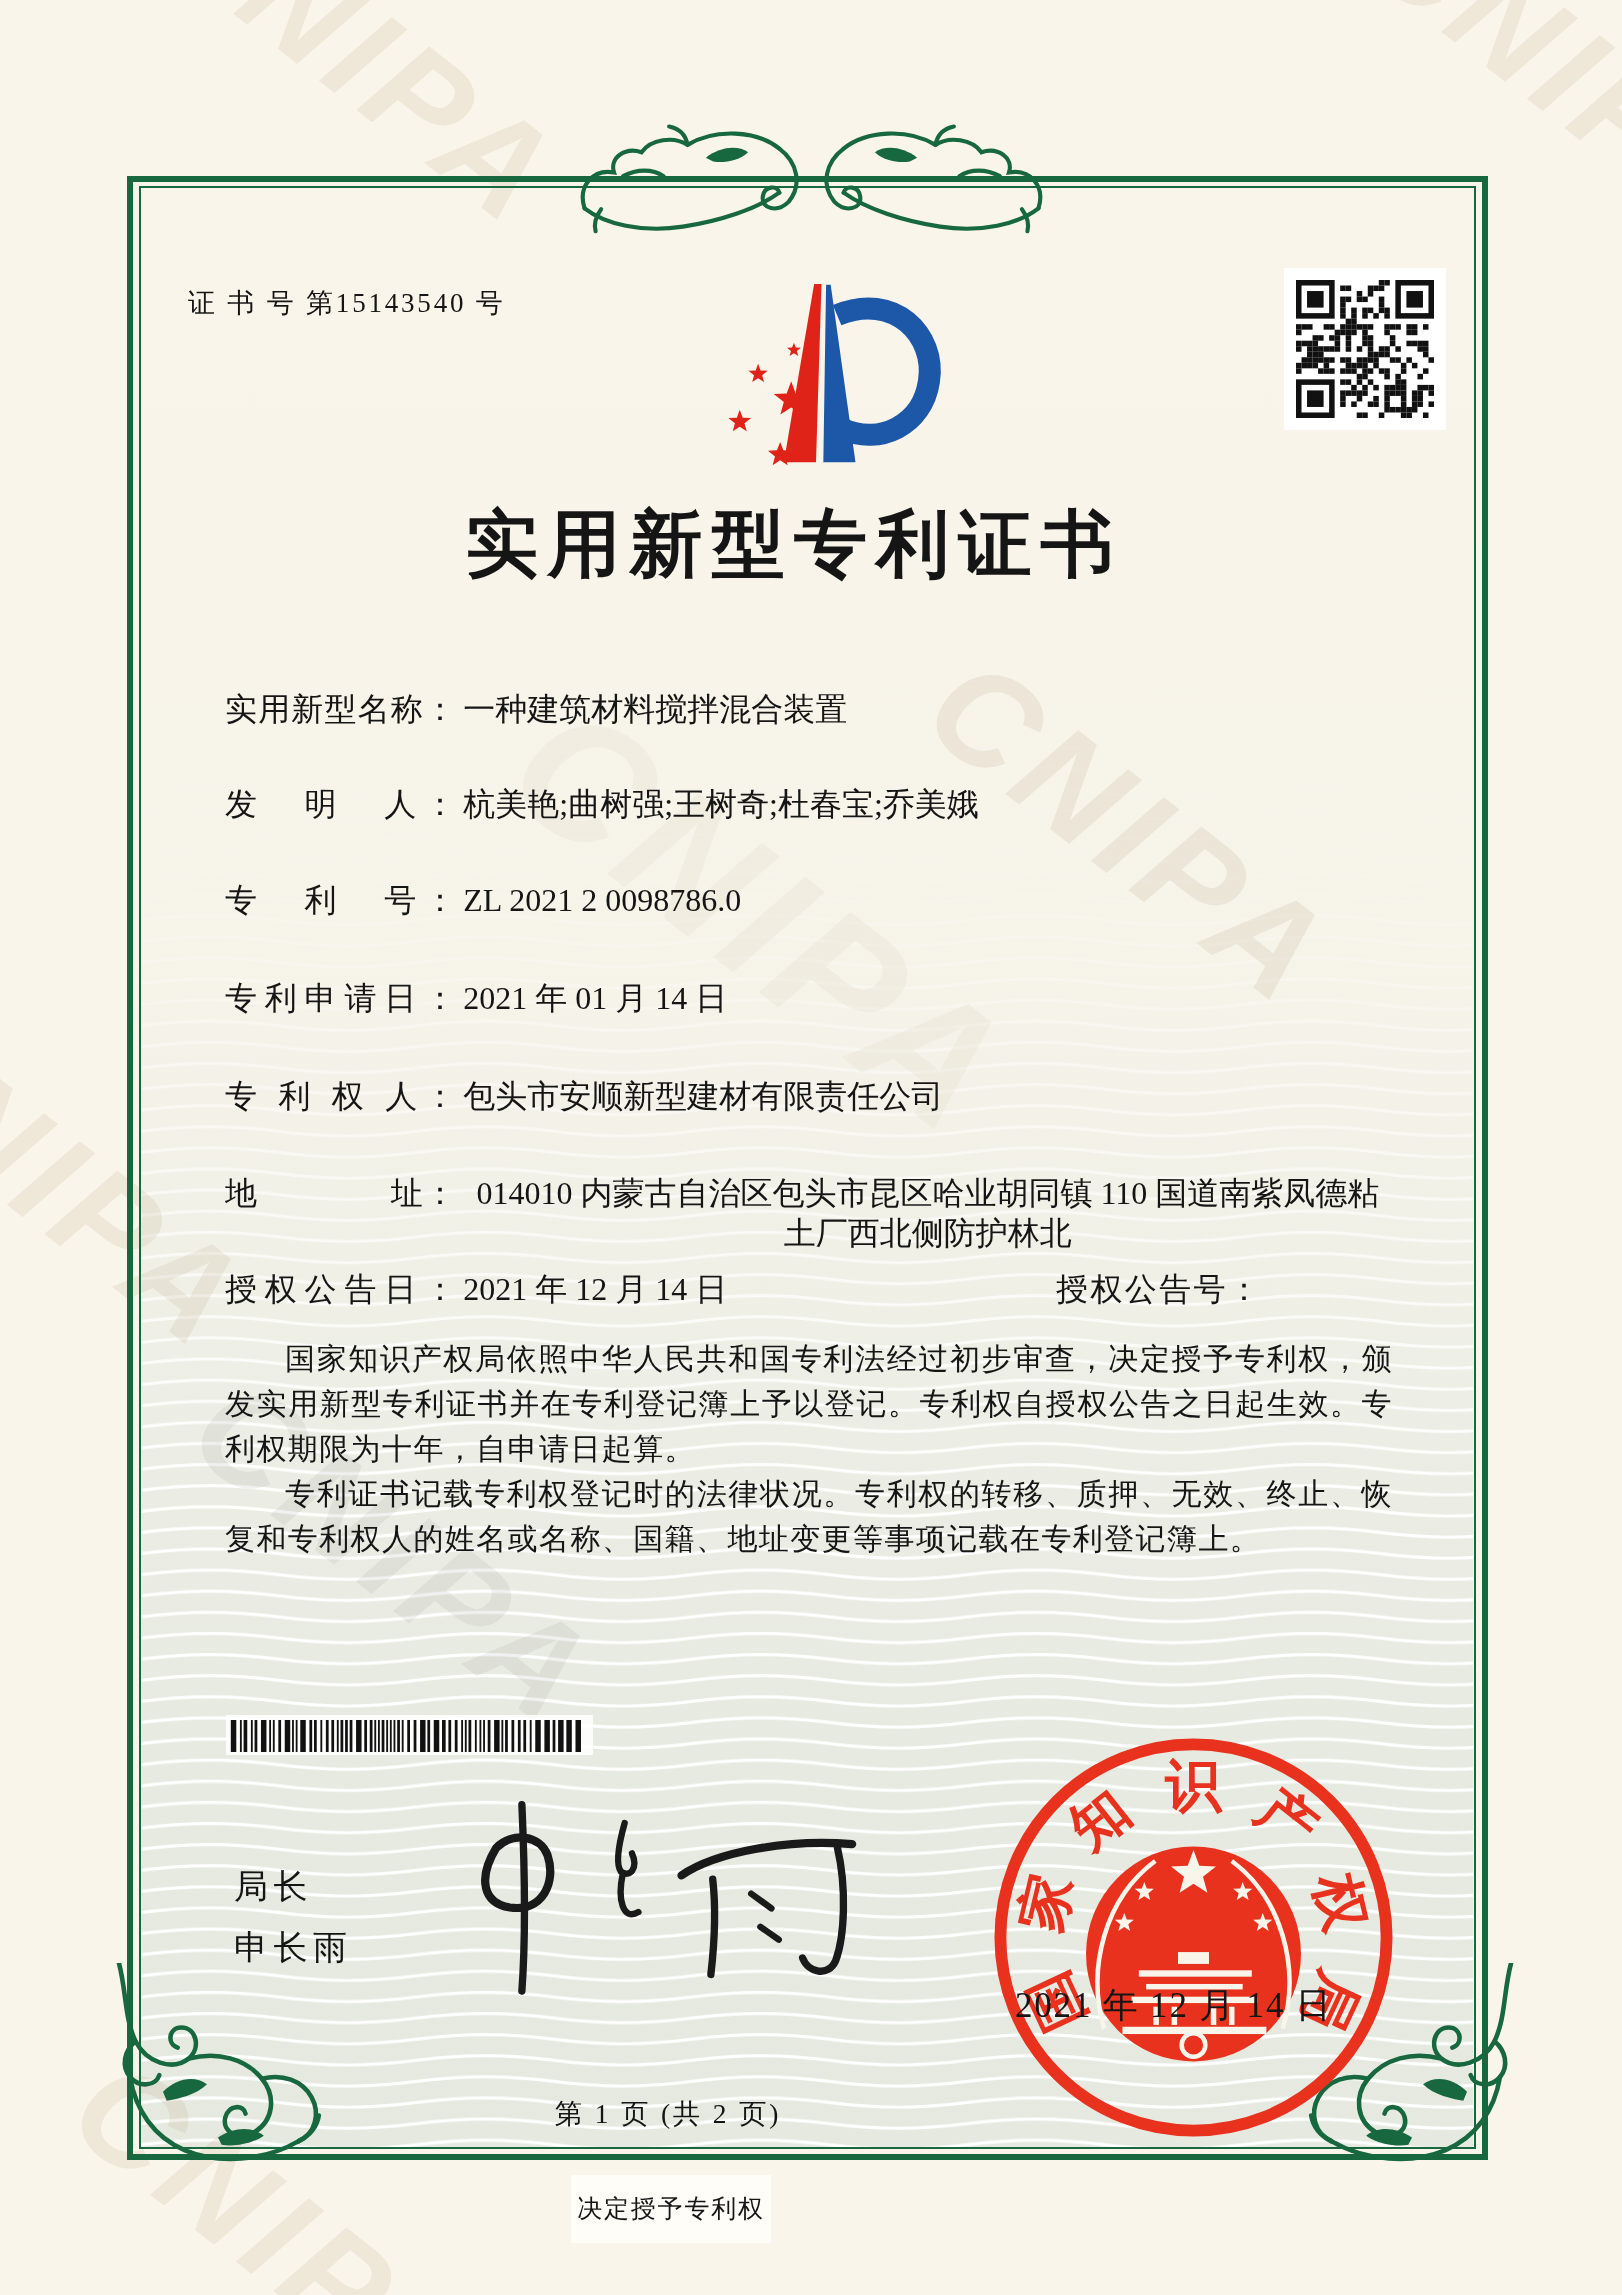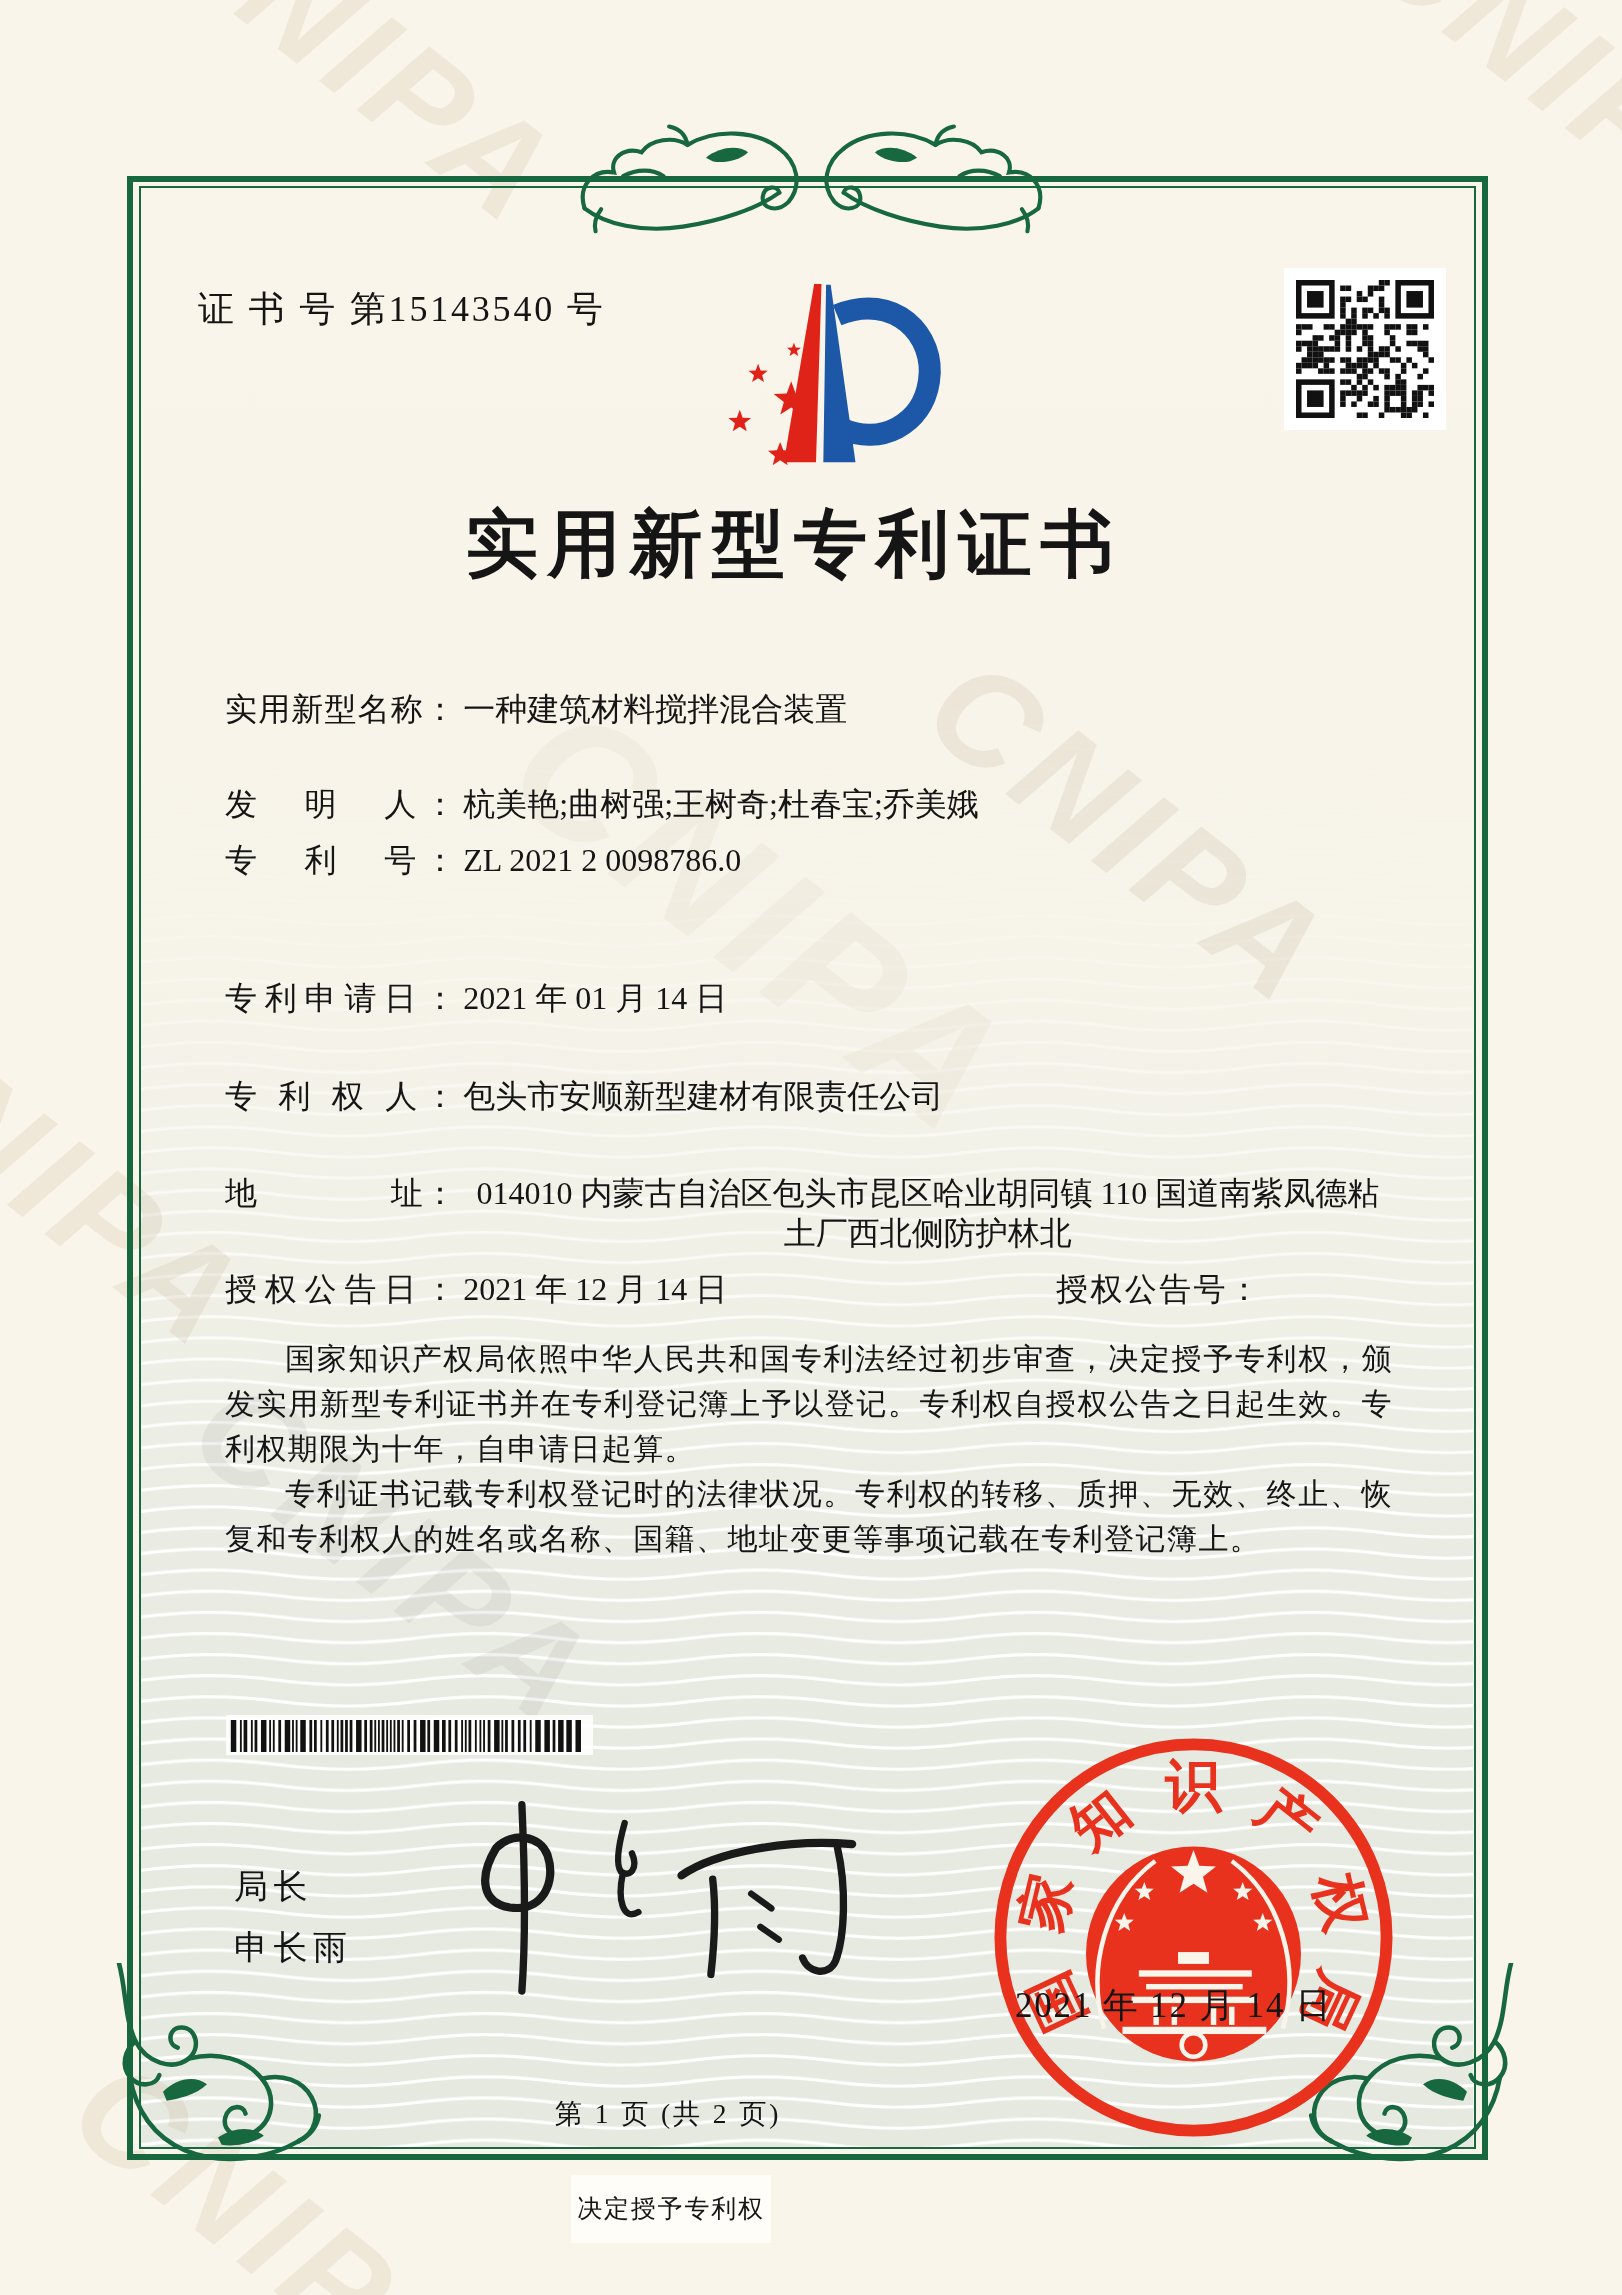--- a/index.html
+++ b/index.html
@@ -11,21 +11,21 @@
   .frame-inner{position:absolute;left:139px;top:186px;width:1337px;height:1963px;
                border:2.3px solid #17673f;box-sizing:border-box;z-index:3;}
   
   .wavebg{position:absolute;left:141px;top:189px;z-index:1;}
   
   .wm{position:absolute;font-family:"Liberation Sans","DejaVu Sans",sans-serif;
       font-style:italic;font-weight:bold;font-size:138px;letter-spacing:9.2px;
       color:rgba(196,176,143,0.20);white-space:nowrap;z-index:2;
       transform:translate(-50%,-50%) rotate(38deg);}
   
-  .certno{position:absolute;left:198px;top:285px;font-size:36px;letter-spacing:2.8px;z-index:5;}
+  .certno{position:absolute;left:188px;top:285px;font-size:27px;letter-spacing:2.8px;z-index:5;}
   .logo{position:absolute;left:703px;top:271px;z-index:5;}
   .qrbox{position:absolute;left:1284px;top:268px;width:162px;height:162px;background:#fff;z-index:5;}
   .qrbox svg{position:absolute;left:12px;top:12px;}
   .title{position:absolute;left:0;top:496px;width:1588px;text-align:center;
          font-size:73px;font-weight:bold;letter-spacing:9.2px;z-index:5;}
   
   .frow{position:absolute;left:225px;width:1180px;font-size:32px;line-height:40px;z-index:5;display:flex;}
   .flabel{display:inline-block;width:231px;flex:0 0 231px;text-align-last:justify;
           text-align:justify;margin-right:7.3px;white-space:nowrap;}
   .fvalue{display:inline-block;max-width:929px;text-align:center;}
@@ -370,21 +370,21 @@
   <div class="title">实用新型专利证书</div>
 
   <div class="frow" style="top:689px">
     <span class="flabel">实用新型名称：</span>
     <span class="fvalue">一种建筑材料搅拌混合装置</span>
   </div>
   <div class="frow" style="top:784px">
     <span class="flabel">发　明　人：</span>
     <span class="fvalue">杭美艳;曲树强;王树奇;杜春宝;乔美娥</span>
   </div>
-  <div class="frow" style="top:840px">
+  <div class="frow" style="top:880px">
     <span class="flabel">专　利　号：</span>
     <span class="fvalue">ZL 2021 2 0098786.0</span>
   </div>
   <div class="frow" style="top:978px">
     <span class="flabel">专利申请日：</span>
     <span class="fvalue">2021 年 01 月 14 日</span>
   </div>
   <div class="frow" style="top:1076px">
     <span class="flabel">专 利 权 人：</span>
     <span class="fvalue">包头市安顺新型建材有限责任公司</span>

